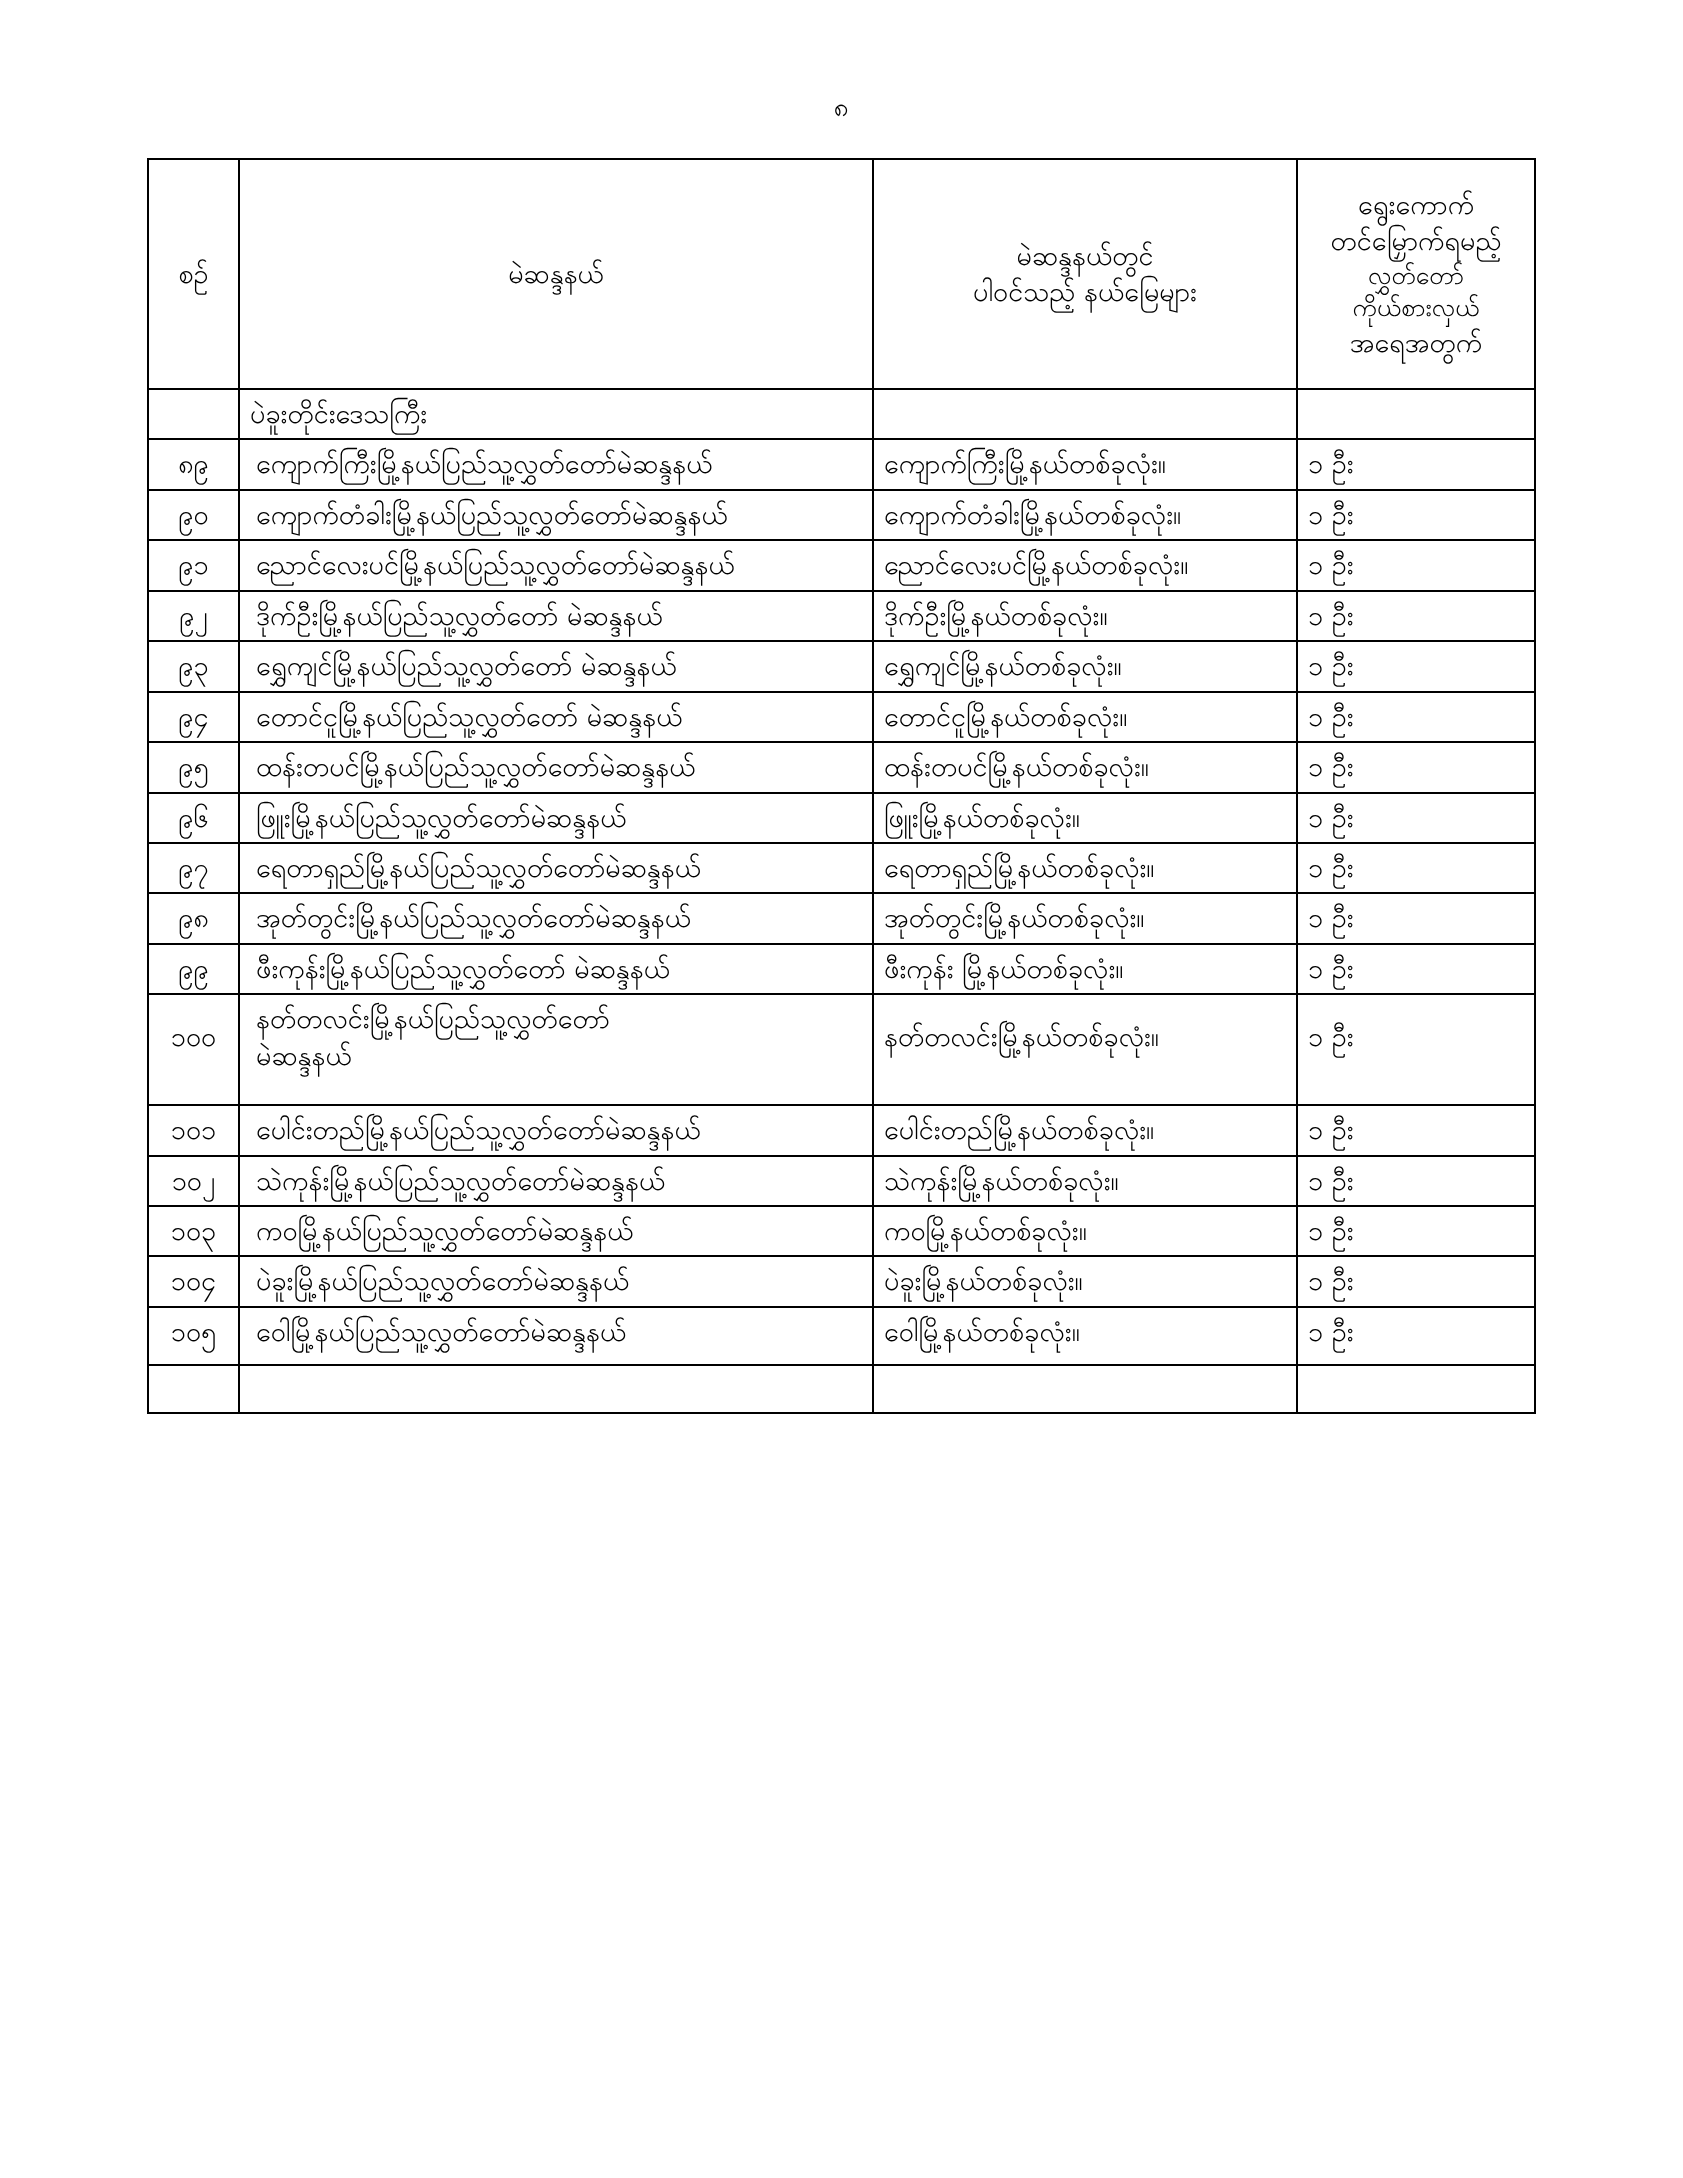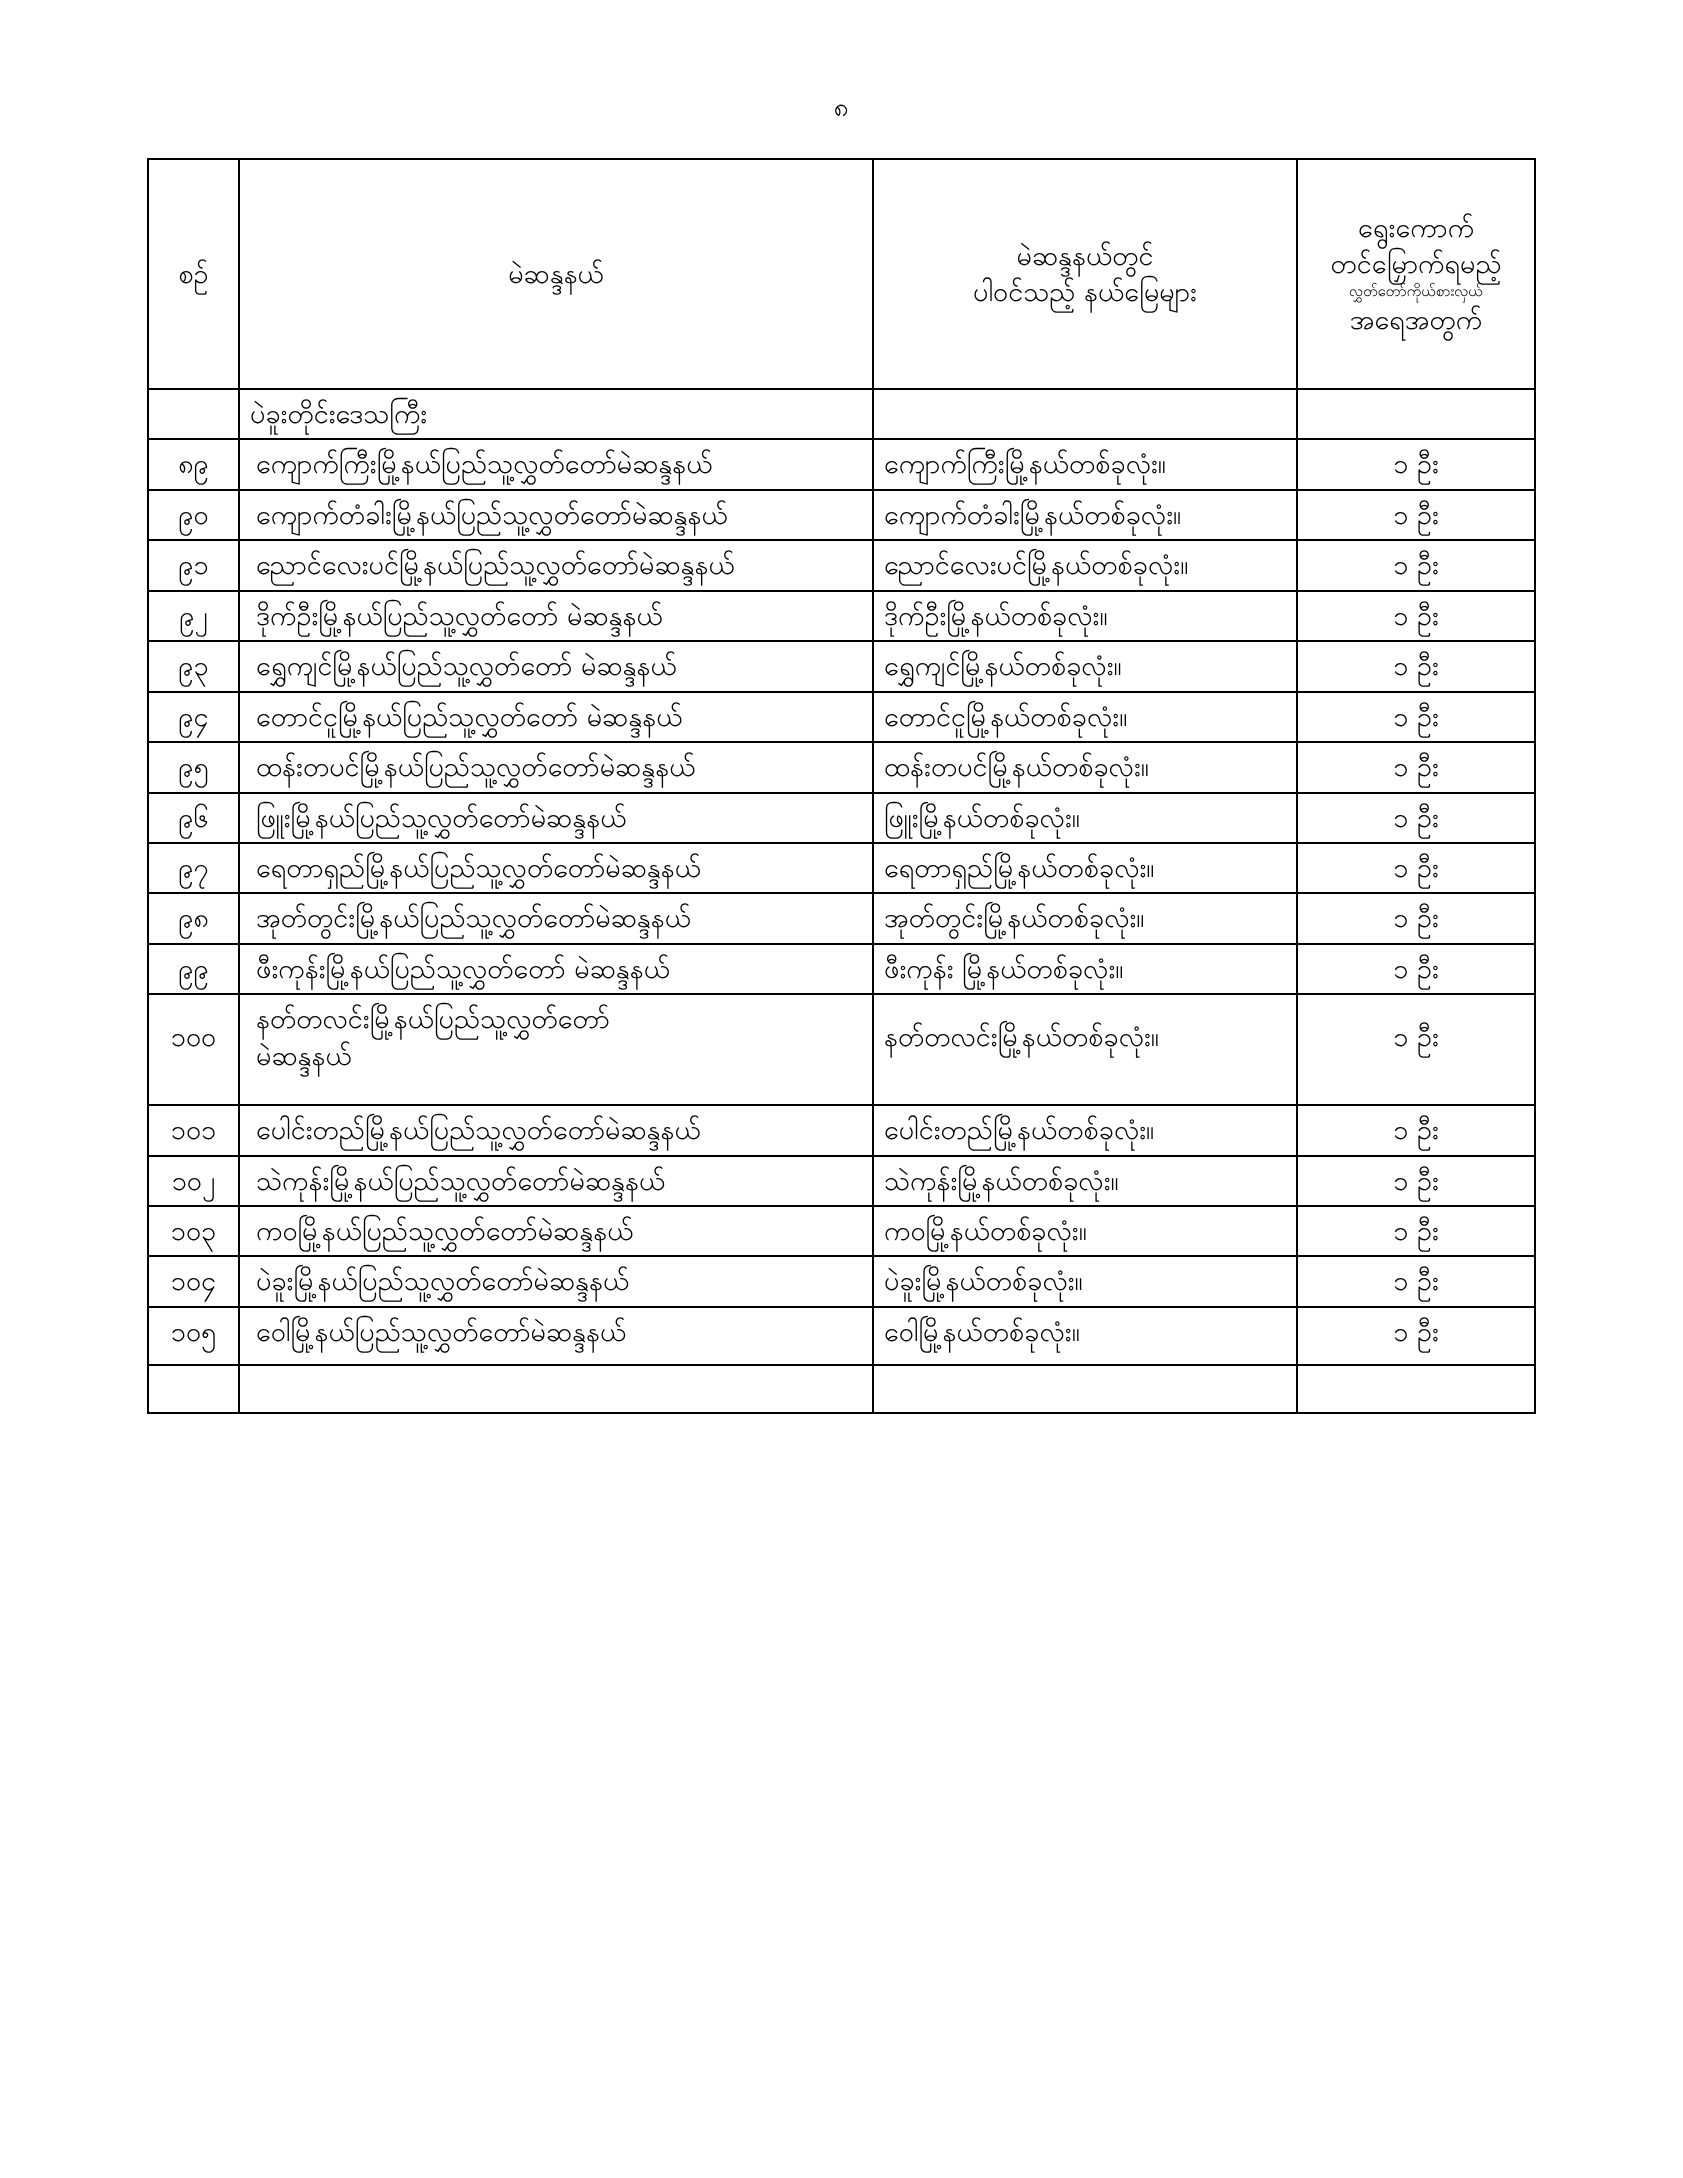--- a/index.html
+++ b/index.html
@@ -49,21 +49,21 @@
   thead th {
     text-align: center;
     font-weight: normal;
     padding-top: 22px;
     padding-bottom: 22px;
     height: 216px;
     border-radius: 29px;
   }
   thead th .sub {
     display: block;
-    font-size: 15px;
+    font-size: 25px;
     line-height: 1.3;
   }
   thead th .line {
     display: block;
   }
   .region-row td {
     border-top: 2px solid #000;
     border-bottom: none;
     padding-top: 12px;
     padding-bottom: 8px;
@@ -84,21 +84,20 @@
   }
   tbody td.col-name {
     text-align: left;
     padding-left: 16px;
   }
   tbody td.col-area {
     text-align: left;
     margin-top: 32px;
   }
   tbody td.col-count {
-    text-align: center;
     border-radius: 21px;
   }
   tbody tr td {
     padding-top: 9px;
     padding-bottom: 9px;
   }
   tbody tr.tall td {
     padding-bottom: 30px;
   }
   tbody tr:last-child td {

